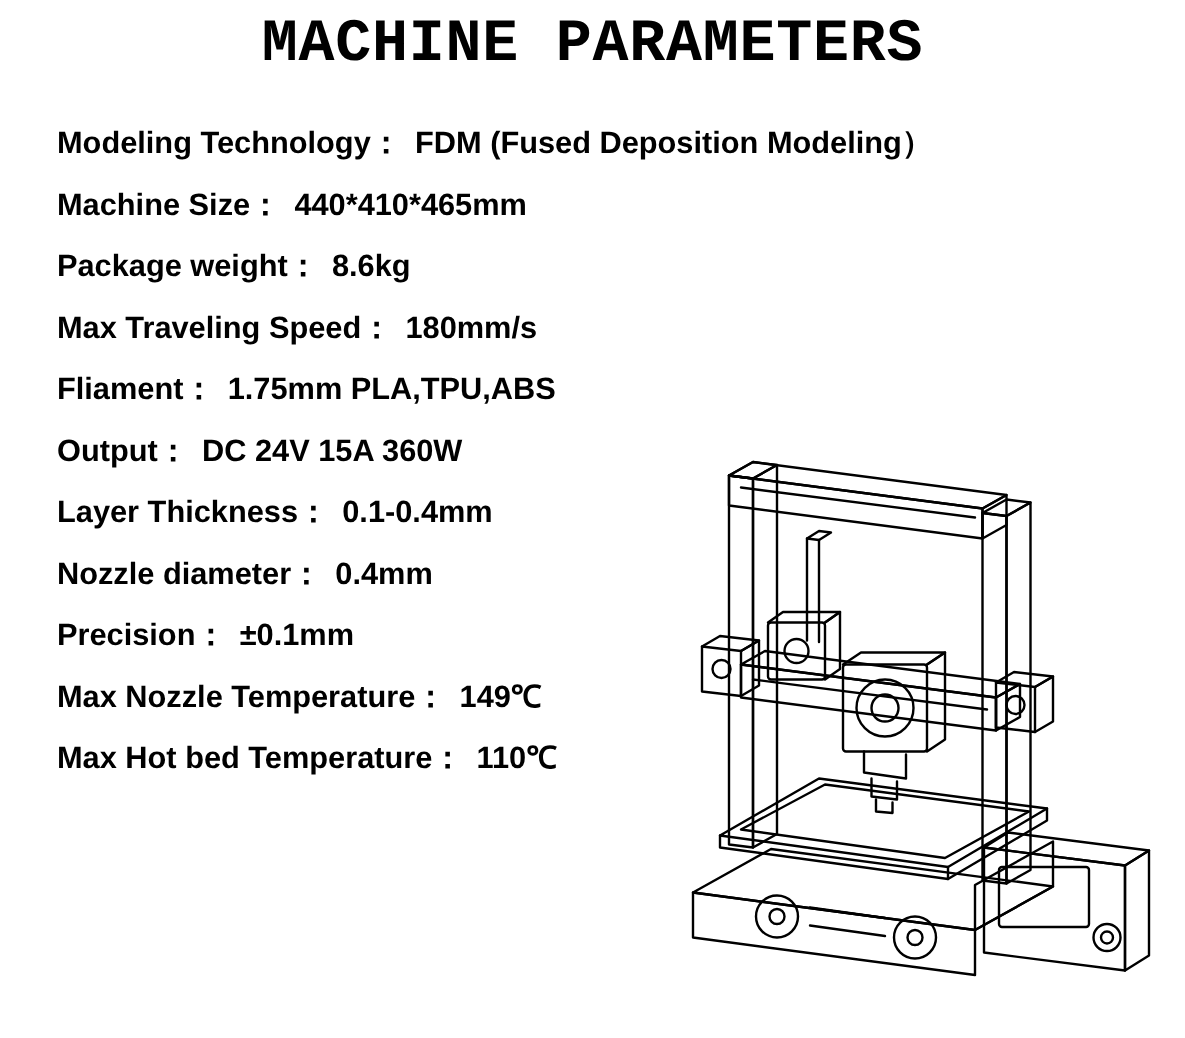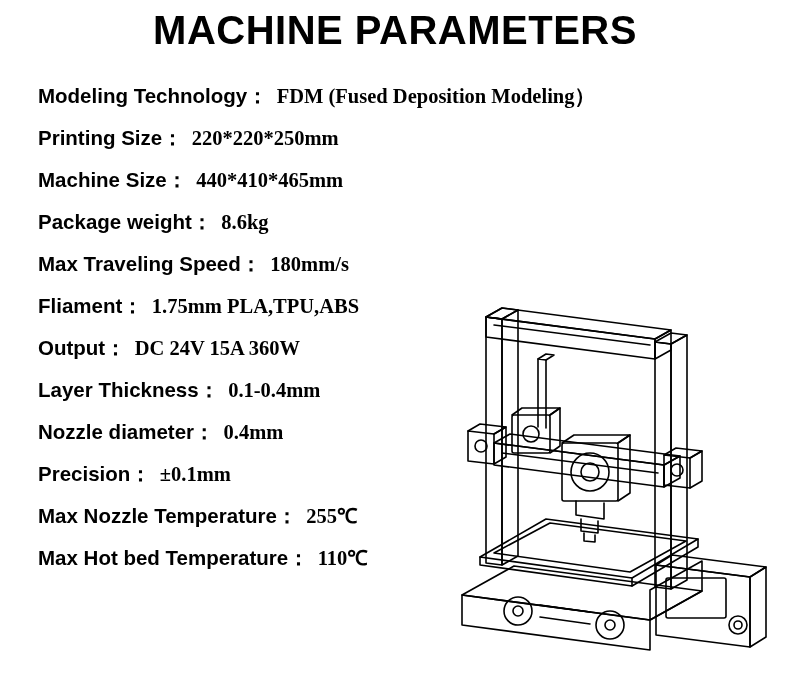--- a/index.html
+++ b/index.html
@@ -19,21 +19,21 @@
     position: relative;
     width: 790px;
     height: 692px;
   }
   #title {
     position: absolute;
     top: 8px;
     left: 0;
     width: 790px;
     text-align: center;
-    font-family: Liberation Sans, sans-serif;
+    font-family: Liberation Mono, monospace;
     font-weight: bold;
     font-size: 40px;
     letter-spacing: 0.5px;
     color: #000;
   }
   #spec-list {
     position: absolute;
     top: 75px;
     left: 38px;
     width: 470px;
@@ -45,21 +45,20 @@
     white-space: nowrap;
     color: #000;
   }
   .spec-label {
     display: inline;
     margin-top: 32px;
   }
   .spec-value {
     display: inline;
     padding-left: 9px;
-    font-family: Liberation Serif, serif;
   }
   
   #printer {
     position: absolute;
     left: 450px;
     top: 295px;
     width: 330px;
     height: 370px;
   }
   #printer svg {
@@ -71,23 +70,20 @@
 
 <div id="page">
 
   <div id="title">MACHINE PARAMETERS</div>
 
   <div id="spec-list">
     <div class="spec-row">
       <span class="spec-label">Modeling Technology：</span><span class="spec-value">FDM (Fused Deposition Modeling）</span>
     </div>
     <div class="spec-row">
-      <span class="spec-label">Printing Size：</span><span class="spec-value">220*220*250mm</span>
-    </div>
-    <div class="spec-row">
       <span class="spec-label">Machine Size：</span><span class="spec-value">440*410*465mm</span>
     </div>
     <div class="spec-row">
       <span class="spec-label">Package weight：</span><span class="spec-value">8.6kg</span>
     </div>
     <div class="spec-row">
       <span class="spec-label">Max Traveling Speed：</span><span class="spec-value">180mm/s</span>
     </div>
     <div class="spec-row">
       <span class="spec-label">Fliament：</span><span class="spec-value">1.75mm PLA,TPU,ABS</span>
@@ -98,21 +94,21 @@
     <div class="spec-row">
       <span class="spec-label">Layer Thickness：</span><span class="spec-value">0.1-0.4mm</span>
     </div>
     <div class="spec-row">
       <span class="spec-label">Nozzle diameter：</span><span class="spec-value">0.4mm</span>
     </div>
     <div class="spec-row">
       <span class="spec-label">Precision：</span><span class="spec-value">±0.1mm</span>
     </div>
     <div class="spec-row">
-      <span class="spec-label">Max Nozzle Temperature：</span><span class="spec-value">255℃</span>
+      <span class="spec-label">Max Nozzle Temperature：</span><span class="spec-value">149℃</span>
     </div>
     <div class="spec-row">
       <span class="spec-label">Max Hot bed Temperature：</span><span class="spec-value">110℃</span>
     </div>
   </div>
 
   <div id="printer">
     <svg width="330" height="370" viewBox="0 0 330 370" fill="none" stroke="#000" stroke-width="1.6" stroke-linejoin="round" stroke-linecap="round">
 
       <g>

